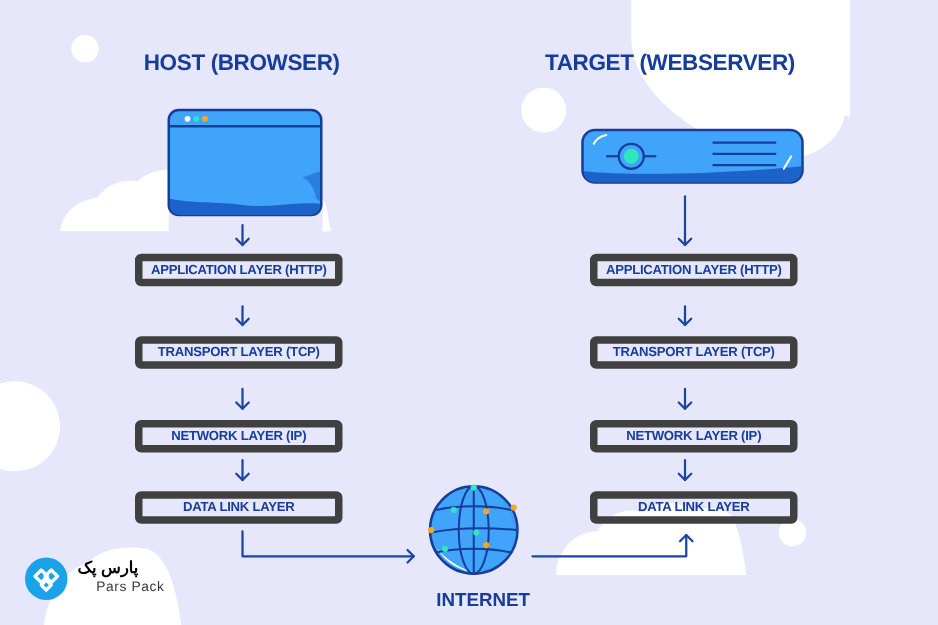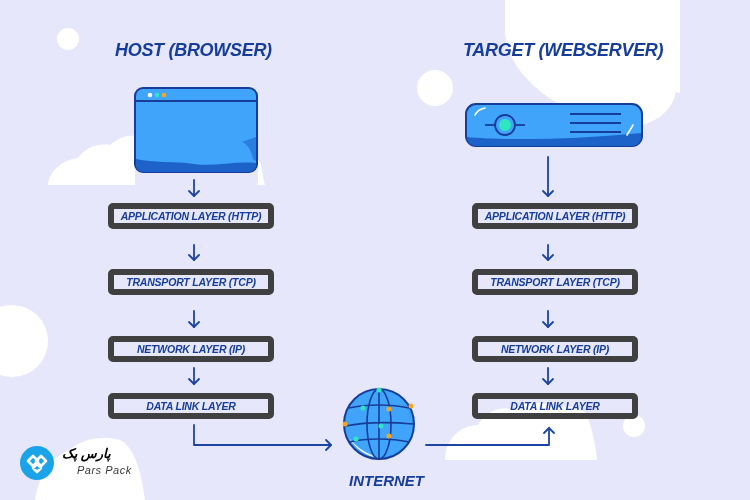--- a/index.html
+++ b/index.html
@@ -1,17 +1,17 @@
 <!DOCTYPE html>
 <html><head>
 <meta charset="utf-8">
 <style>
   html, body { margin:0; padding:0; }
   body { width:750px; height:500px; overflow:hidden; background:#e7e7fb; font-family:"Liberation Sans", sans-serif; }
-  #stage { position:relative; width:680px; height:500px; overflow:hidden; background:#e7e7fb;font-style:italic; }
+  #stage { position:relative; width:680px; height:500px; overflow:hidden; background:#e7e7fb; }
   .bg { position:absolute; left:0; top:0; width:750px; height:500px; }
   .title { position:absolute; font-weight:bold; font-size:18px; color:#163d99; letter-spacing:-0.3px; white-space:nowrap; }
   .layer { position:absolute; width:166px; height:26px; border:6px solid #404040; border-radius:5px; box-sizing:border-box;
            display:flex; align-items:center; justify-content:center; font-weight:bold; font-size:10.5px; color:#163d99; background:transparent; letter-spacing:-0.2px; white-space:nowrap; }
   .internet-label { position:absolute; font-weight:bold; font-size:15px; color:#163d99; }
   .logo-fa { position:absolute; font-weight:bold; font-size:13px; color:#000000; }
   .logo-en { position:absolute; font-size:11px; color:#3a3a3a; letter-spacing:0.5px; }
   svg { overflow:visible; }
 </style>
 </head>
@@ -33,21 +33,21 @@
 
     <path d="M48 185 C50 170 62 160 78 158 C85 148 97 143 110 145 C118 138 128 135 135 136 L135 185 Z" fill="#ffffff"></path>
     <path d="M258 185 L258 160 C262 162 262 175 265 185 Z" fill="#ffffff"></path>
 
     <path d="M445 460 C445 440 460 425 478 425 C485 412 500 405 515 410 C525 400 545 400 555 410 C560 405 575 405 585 412 C590 420 595 440 597 460 Z" fill="#ffffff"></path>
 
     <path d="M35 500 C40 470 55 455 70 450 C80 440 100 435 120 440 C130 445 140 460 145 500 Z" fill="#ffffff"></path>
   </svg>
 
   <div class="title" style="left:115px; top:40px;">HOST (BROWSER)</div>
-  <div class="title" style="left:463px; top:40px;">TARGET (WEBSERVER)</div>
+  <div class="title" style="left:436px; top:40px;">TARGET (WEBSERVER)</div>
 
   <svg style="position:absolute; left:134px; top:87px; width:124px; height:86px;" viewBox="0 0 124 86">
     <rect x="1" y="1" width="122" height="84" rx="8" fill="#40a4fb" stroke="#163d99" stroke-width="2"></rect>
     <path d="M2 72 C20 76 40 74 60 77 C80 80 100 74 122 76 L122 78 C122 82 118 85 114 85 L10 85 C6 85 2 82 2 78 Z" fill="#1d62c8"></path>
     <path d="M108 55 C115 58 118 66 119 72 L122 74 L122 50 Z" fill="#1f6fd0" opacity="0.7"></path>
     <line x1="1" y1="14" x2="123" y2="14" stroke="#163d99" stroke-width="2"></line>
     <circle cx="16" cy="8" r="2.3" fill="#ffffff"></circle>
     <circle cx="23" cy="8" r="2.3" fill="#2ee6c0"></circle>
     <circle cx="30" cy="8" r="2.3" fill="#f5a623"></circle>
   </svg>

